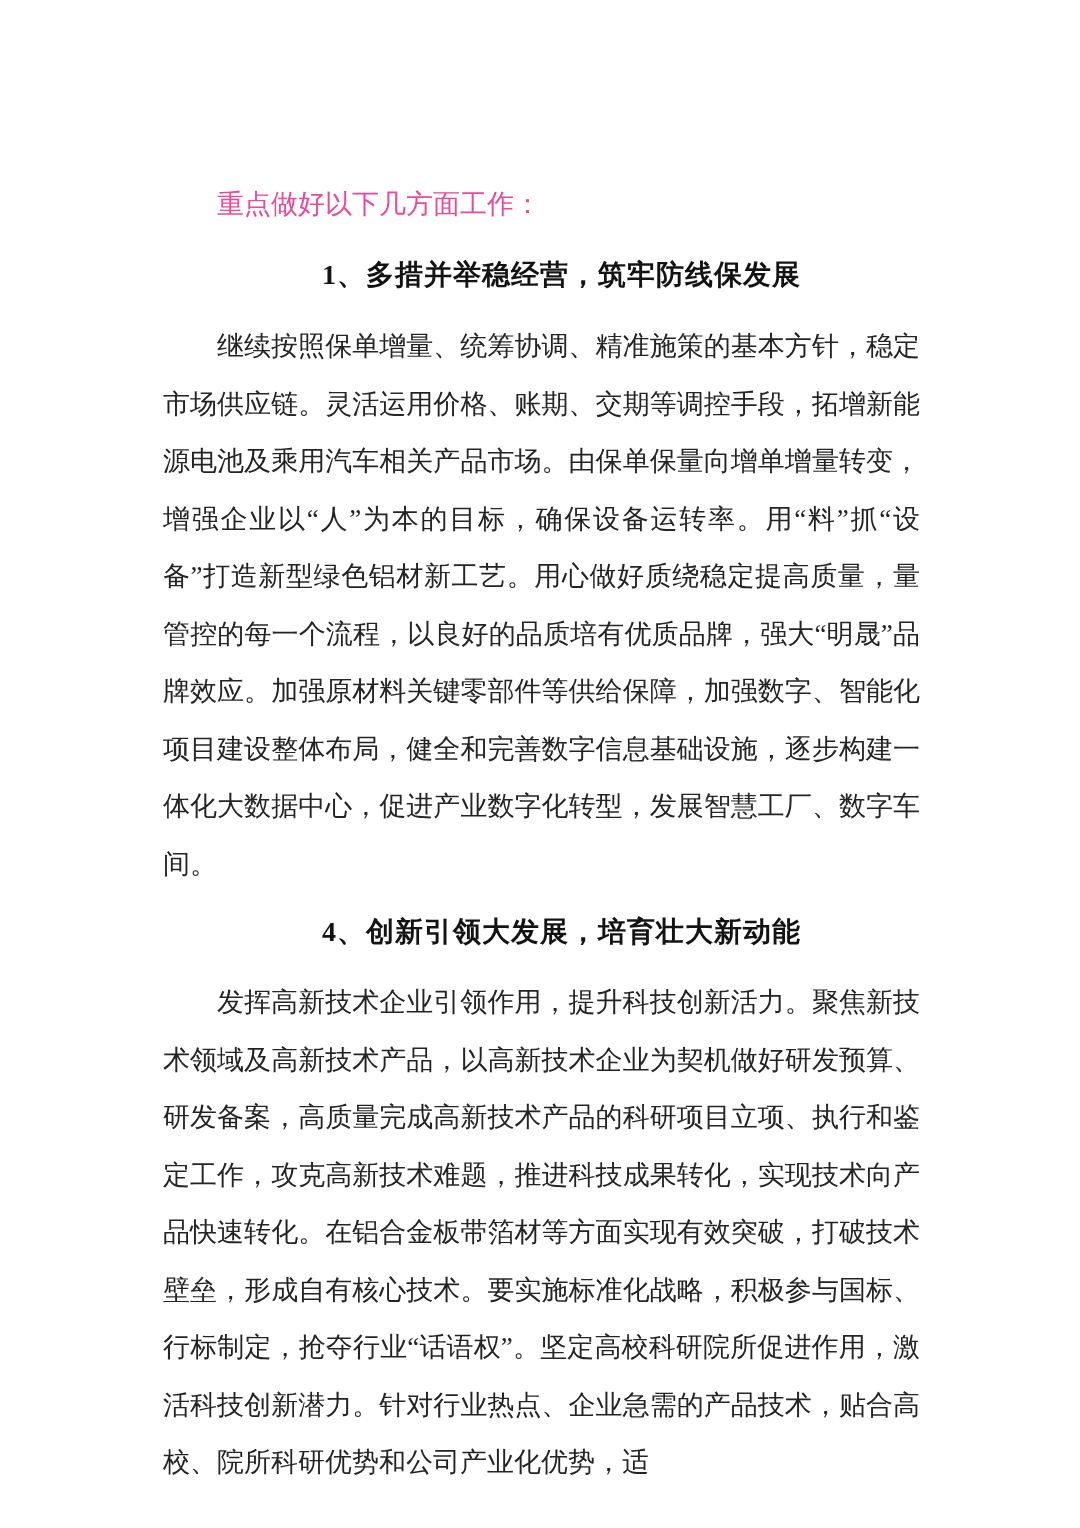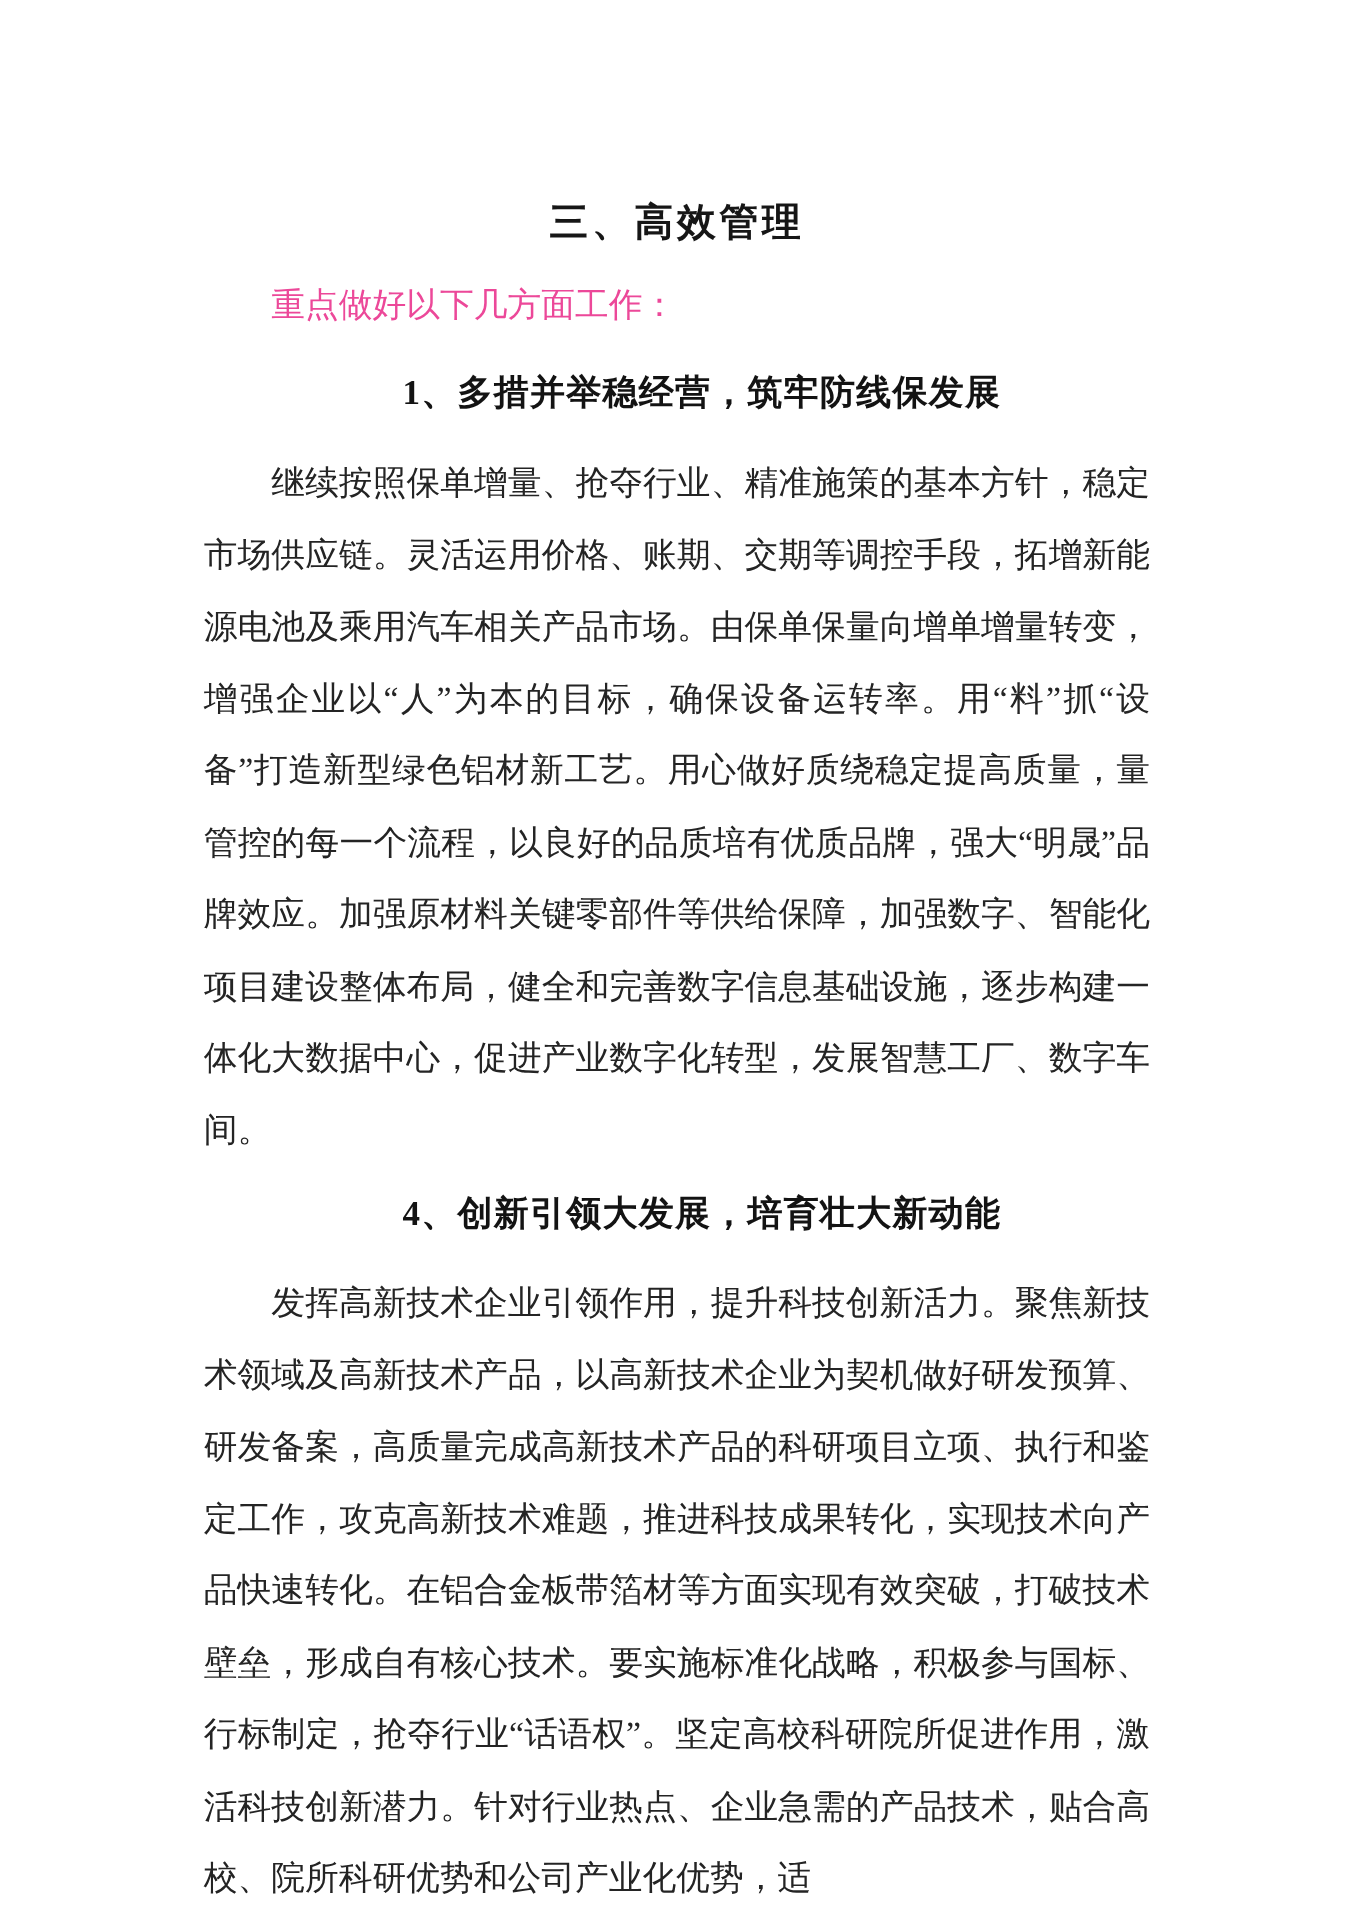--- a/index.html
+++ b/index.html
@@ -56,25 +56,24 @@
     color: #242424;
   }
   .body-para.second {
     margin-top: 21px;
   }
 </style>
 </head>
 <body>
 
 <div class="page">
-  <h1 class="doc-title">三、高效管理</h1>
 
   <p class="intro">重点做好以下几方面工作：</p>
 
   <h2 class="sec-heading">1、多措并举稳经营，筑牢防线保发展</h2>
 
-  <p class="body-para">继续按照保单增量、抢夺行业、精准施策的基本方针，稳定市场供应链。灵活运用价格、账期、交期等调控手段，拓增新能源电池及乘用汽车相关产品市场。由保单保量向增单增量转变，增强企业以“人”为本的目标，确保设备运转率。用“料”抓“设备”打造新型绿色铝材新工艺。用心做好质绕稳定提高质量，量管控的每一个流程，以良好的品质培有优质品牌，强大“明晟”品牌效应。加强原材料关键零部件等供给保障，加强数字、智能化项目建设整体布局，健全和完善数字信息基础设施，逐步构建一体化大数据中心，促进产业数字化转型，发展智慧工厂、数字车间。</p>
+  <p class="body-para">继续按照保单增量、统筹协调、精准施策的基本方针，稳定市场供应链。灵活运用价格、账期、交期等调控手段，拓增新能源电池及乘用汽车相关产品市场。由保单保量向增单增量转变，增强企业以“人”为本的目标，确保设备运转率。用“料”抓“设备”打造新型绿色铝材新工艺。用心做好质绕稳定提高质量，量管控的每一个流程，以良好的品质培有优质品牌，强大“明晟”品牌效应。加强原材料关键零部件等供给保障，加强数字、智能化项目建设整体布局，健全和完善数字信息基础设施，逐步构建一体化大数据中心，促进产业数字化转型，发展智慧工厂、数字车间。</p>
 
   <h2 class="sec-heading second">4、创新引领大发展，培育壮大新动能</h2>
 
   <p class="body-para second">发挥高新技术企业引领作用，提升科技创新活力。聚焦新技术领域及高新技术产品，以高新技术企业为契机做好研发预算、研发备案，高质量完成高新技术产品的科研项目立项、执行和鉴定工作，攻克高新技术难题，推进科技成果转化，实现技术向产品快速转化。在铝合金板带箔材等方面实现有效突破，打破技术壁垒，形成自有核心技术。要实施标准化战略，积极参与国标、行标制定，抢夺行业“话语权”。坚定高校科研院所促进作用，激活科技创新潜力。针对行业热点、企业急需的产品技术，贴合高校、院所科研优势和公司产业化优势，适</p>
 
 </div>
 
 </body></html>

